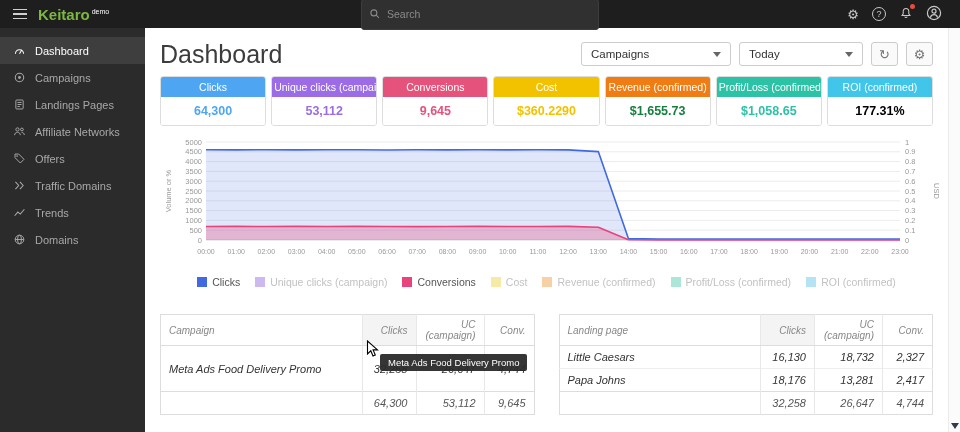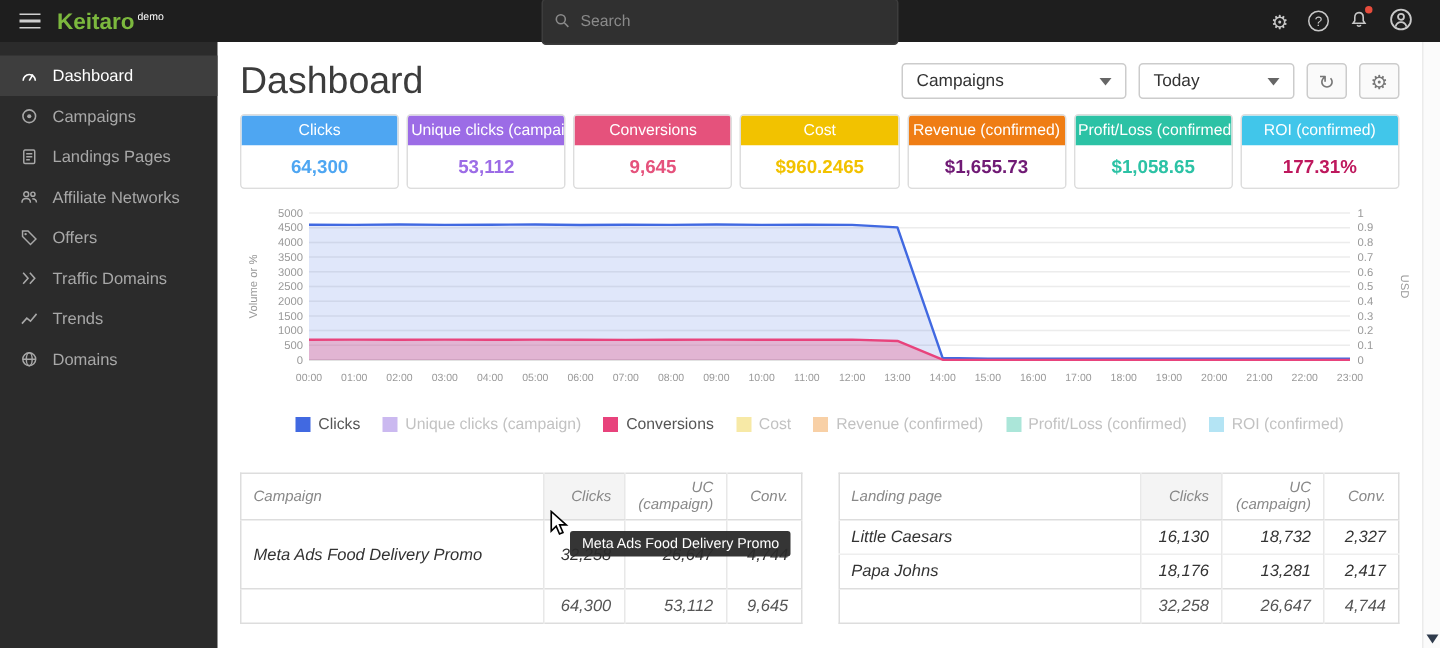--- a/index.html
+++ b/index.html
@@ -39,21 +39,21 @@
   
   .main { position: absolute; left: 145px; top: 28px; right: 12px; bottom: 0;
     background: #fff; padding: 0 15px; overflow: hidden; }
   .page-head { margin-top: 8px; height: 36px; display: flex; align-items: center; justify-content: space-between; }
   .page-title { font-size: 25px; font-weight: 400; color: #3c3c3c; }
   .head-controls { display: flex; align-items: center; gap: 8px; }
   .select { height: 24px; border: 1px solid #ccc; border-radius: 3px; background: #fff;
     display: flex; align-items: center; justify-content: space-between; padding: 0 9px;
     font-size: 11.5px; color: #333; cursor: pointer; }
   .select.w-campaigns { width: 150px; }
-  .select.w-date { width: 104px; }
+  .select.w-date { width: 124px; }
   .caret { width: 0; height: 0; border-left: 4px solid transparent; border-right: 4px solid transparent;
     border-top: 5px solid #666; margin-left: 8px; }
   .icon-btn { width: 27px; height: 24px; border: 1px solid #ccc; border-radius: 3px; background: #fafafa;
     color: #777; font-size: 13px; cursor: pointer; display: flex; align-items: center; justify-content: center;
     font-family: "Liberation Sans", sans-serif; }
 
   
   .metrics { margin-top: 4px; display: flex; gap: 5px; }
   .metric-card { flex: 1; border: 1px solid #ddd; border-radius: 3px; overflow: hidden; background: #fff; }
   .metric-head { padding: 4px 2px; font-size: 10.5px; color: #fff; text-align: center;
@@ -236,33 +236,33 @@
     <div class="metric-card">
       <div class="metric-head" style="background: rgb(156, 108, 230);">Unique clicks (campaign)</div>
       <div class="metric-value" style="color: rgb(156, 108, 230);">53,112</div>
     </div>
     <div class="metric-card">
       <div class="metric-head" style="background: rgb(229, 82, 124);">Conversions</div>
       <div class="metric-value" style="color: rgb(229, 82, 124);">9,645</div>
     </div>
     <div class="metric-card">
       <div class="metric-head" style="background: rgb(242, 194, 0);">Cost</div>
-      <div class="metric-value" style="color: rgb(242, 194, 0);">$960.2465</div>
+      <div class="metric-value" style="color: rgb(242, 194, 0);">$360.2290</div>
     </div>
     <div class="metric-card">
       <div class="metric-head" style="background: rgb(239, 125, 20);">Revenue (confirmed)</div>
-      <div class="metric-value" style="color: #701a75;">$1,655.73</div>
+      <div class="metric-value" style="color: #15803d;">$1,655.73</div>
     </div>
     <div class="metric-card">
       <div class="metric-head" style="background: rgb(44, 194, 165);">Profit/Loss (confirmed)</div>
       <div class="metric-value" style="color: rgb(44, 194, 165);">$1,058.65</div>
     </div>
     <div class="metric-card">
       <div class="metric-head" style="background: rgb(65, 198, 234);">ROI (confirmed)</div>
-      <div class="metric-value" style="color: #be185d;">177.31%</div>
+      <div class="metric-value" style="color: #000000;">177.31%</div>
     </div>
   </div>
 
   <div class="chart-wrap">
     <svg id="chart-svg" width="784" height="128">
         <line x1="46" y1="104" x2="740" y2="104" stroke="#d8d8d8" stroke-width="1"></line>
         <text x="42" y="106.5" text-anchor="end" font-size="7.5" fill="#999" font-family="Liberation Sans, sans-serif">0</text>
         <text x="745" y="106.5" font-size="7.5" fill="#999" font-family="Liberation Sans, sans-serif">0</text>
         <line x1="46" y1="94.2" x2="740" y2="94.2" stroke="#ececec" stroke-width="1"></line>
         <text x="42" y="96.7" text-anchor="end" font-size="7.5" fill="#999" font-family="Liberation Sans, sans-serif">500</text>

